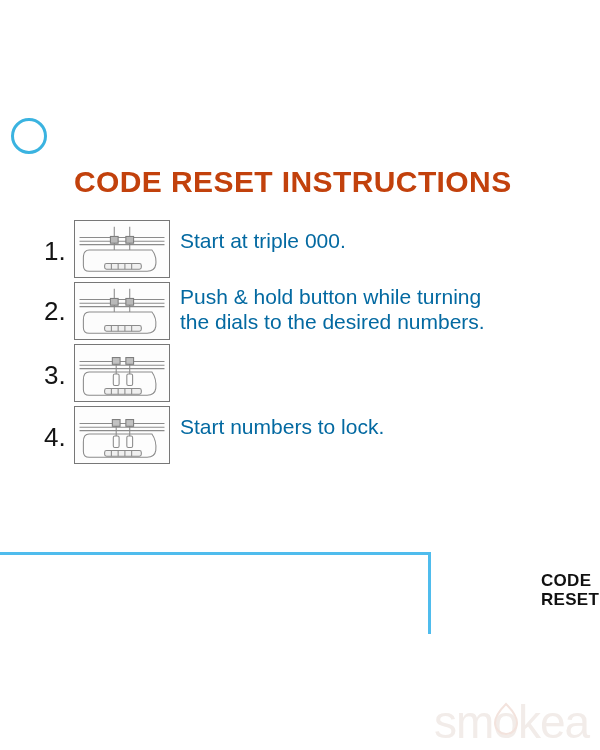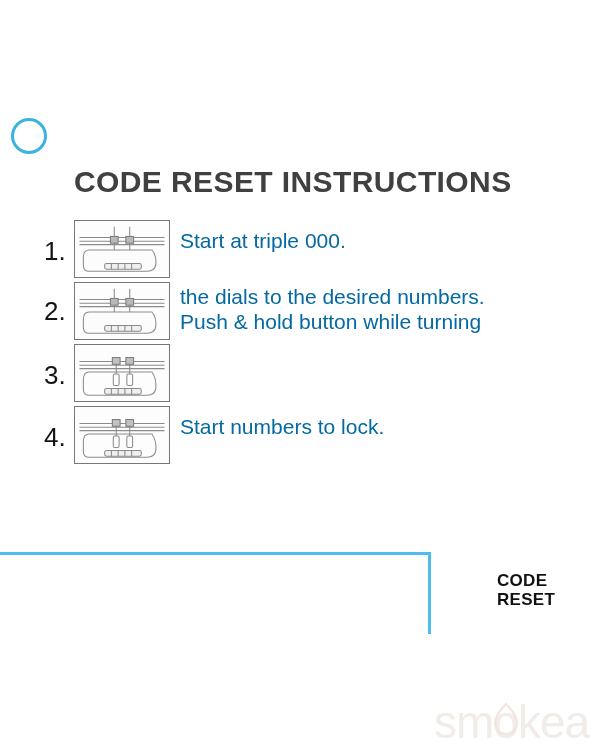--- a/index.html
+++ b/index.html
@@ -29,21 +29,21 @@
   }
 
   
   .page-title {
     position: absolute;
     left: 74px;
     top: 165px;
     font-size: 30px;
     font-weight: bold;
     letter-spacing: 0.4px;
-    color: #404040;
+    color: #c2410c;
     white-space: nowrap;
     font-stretch: condensed;
   }
 
   
   .steps {
     position: absolute;
     left: 44px;
     top: 218px;
     width: 510px;
@@ -107,21 +107,21 @@
     position: absolute;
     left: 497px;
     top: 571px;
     font-size: 17px;
     font-weight: bold;
     line-height: 19px;
     letter-spacing: 0.3px;
     color: #111;
     font-stretch: condensed;
   }
-  .badge span { display: block; }
+  .badge span { display: block; margin-left: 44px; }
 
   
   .watermark {
     position: absolute;
     left: 434px;
     top: 694px;
     width: 180px;
     height: 56px;
     pointer-events: none;
   }
@@ -182,22 +182,22 @@
           <path d="M14 30 q-6 0 -6 8 v8 q0 6 6 6 h60 q8 0 9 -7 q1 -9 -4 -15 z" fill="#fcfcfc" stroke="#8b8b8b"></path>
           <rect x="30" y="44" width="38" height="6" rx="2" fill="#f0f0f0" stroke="#8b8b8b"></rect>
           <line x1="37" y1="44" x2="37" y2="50"></line>
           <line x1="44" y1="44" x2="44" y2="50"></line>
           <line x1="51" y1="44" x2="51" y2="50"></line>
           <line x1="58" y1="44" x2="58" y2="50"></line>
         </g>
       </svg>
     </div>
     <div class="step-text">
+      <span class="line">Push &amp; hold button while turning</span>
       <span class="line">the dials to the desired numbers.</span>
-      <span class="line">Push &amp; hold button while turning</span>
     </div>
   </div>
 
   <div class="step">
     <div class="step-num">3.</div>
     <div class="step-fig">
       <svg viewBox="0 0 96 58" xmlns="http://www.w3.org/2000/svg">
         <g fill="none" stroke="#8b8b8b" stroke-width="1.1">
           <line x1="4" y1="17" x2="92" y2="17"></line>
           <line x1="4" y1="21" x2="92" y2="21"></line>

